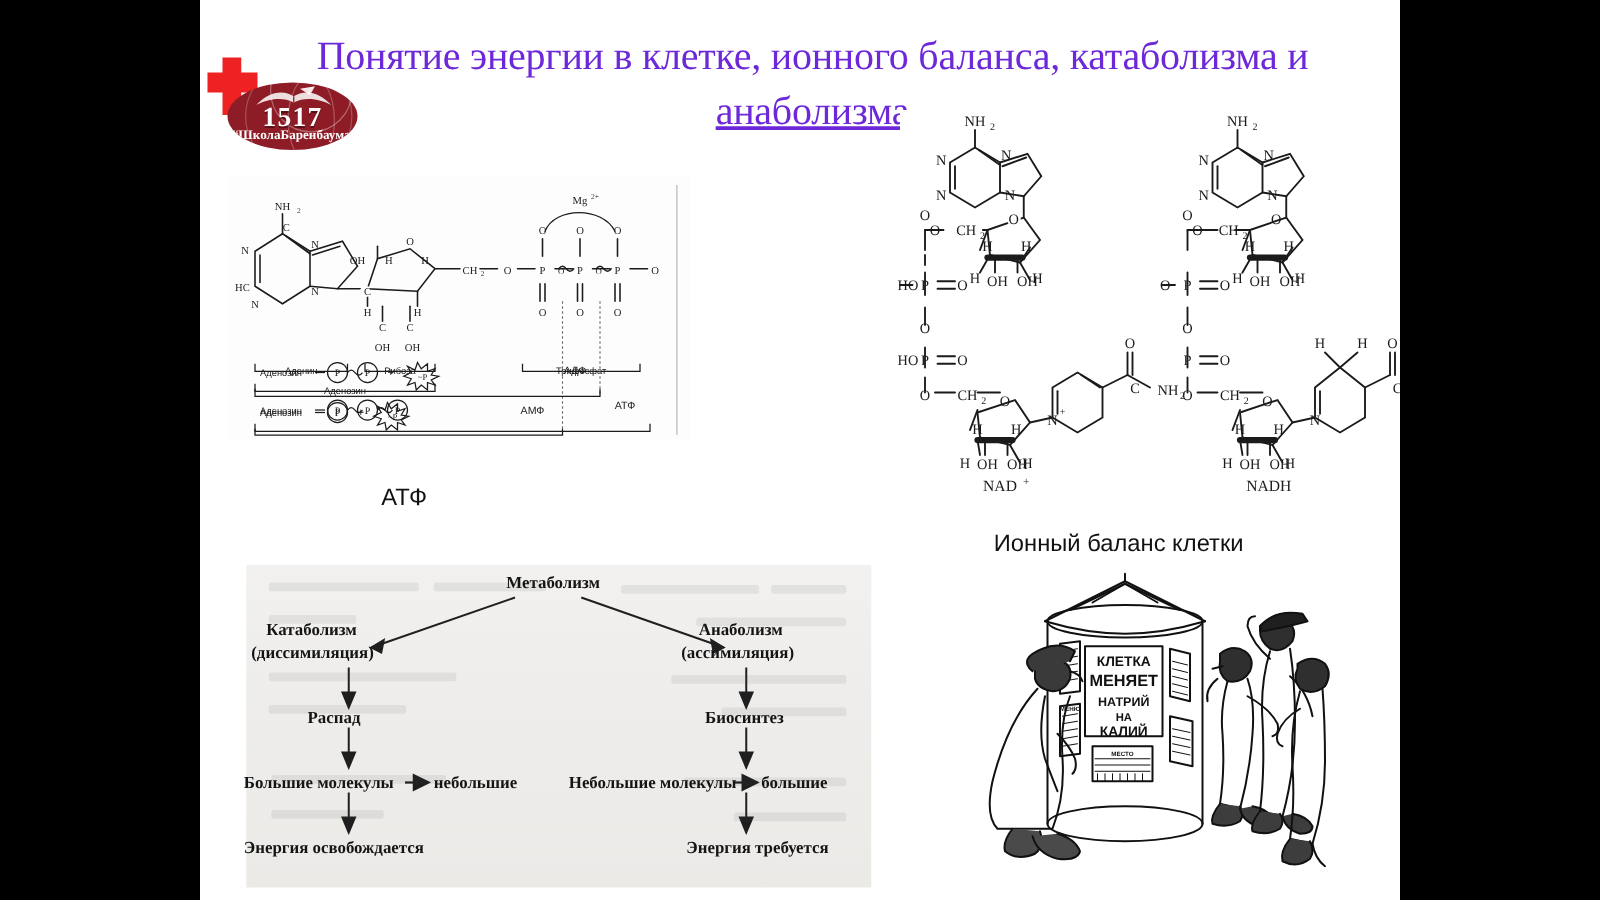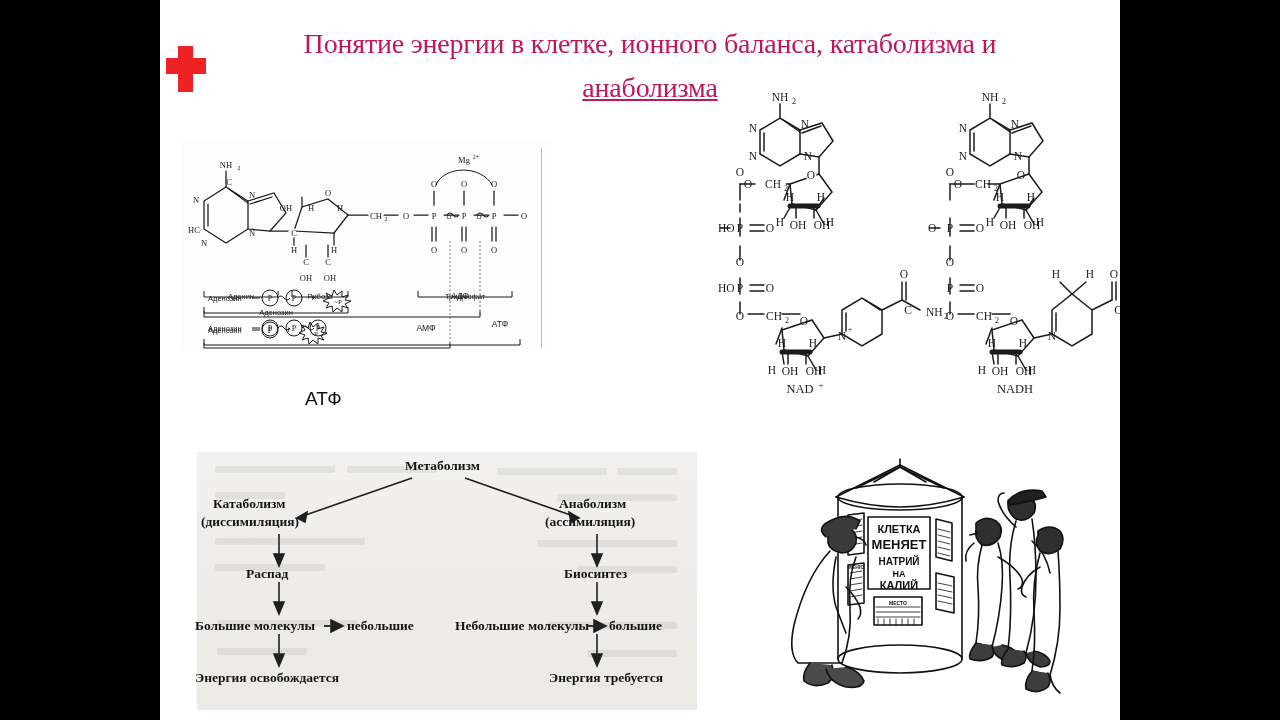--- a/index.html
+++ b/index.html
@@ -22,21 +22,21 @@
   #logo .book{position:absolute;left:22px;top:3px;width:62px;height:18px;z-index:3;}
   #logo .num{position:absolute;left:0;top:17px;width:104px;text-align:center;color:#fff;
     font-family:"Liberation Serif",serif;font-weight:bold;font-size:22px;letter-spacing:1px;
     line-height:22px;z-index:4;text-shadow:0 1px 0 rgba(0,0,0,.4);}
   #logo .tag{position:absolute;left:-8px;top:37px;width:118px;text-align:center;color:#fff;
     font-family:"Liberation Serif",serif;font-weight:bold;font-size:10.5px;line-height:12px;z-index:4;}
   #logo .tagwrap{position:absolute;left:0;top:0;width:104px;height:54px;}
 
   
   #title{position:absolute;left:90px;top:22px;width:800px;text-align:center;
-    color:#be185d;font-family:"Liberation Serif",serif;font-size:28px;line-height:44px;
+    color:#6d28d9;font-family:"Liberation Serif",serif;font-size:32px;line-height:44px;
     letter-spacing:-0.2px;}
   #title .l2{display:block;text-decoration:underline;}
 
   
   .fig{position:absolute;}
   .lbl{position:absolute;font-family:"Liberation Sans",sans-serif;color:#121212;}
 
   
   #fig-atp{left:22px;top:141px;width:370px;height:210px;background:#fdfdfd;}
   #divider{position:absolute;left:381px;top:148px;width:1px;height:200px;background:#b9b9b9;}
@@ -62,20 +62,32 @@
 </style>
 </head>
 <body>
 
 <div id="stage">
   <div id="slide">
 
     <div id="logo">
       <div class="cross-v"></div>
       <div class="cross-h"></div>
+      <div class="oval">
+        <div class="meridian"></div>
+        <svg class="book" viewBox="0 0 62 18">
+          <path d="M1 15 C10 5 22 2 31 8 C40 2 52 5 61 15 C52 10 40 8 31 13 C22 8 10 10 1 15 Z" fill="#ffffff" opacity="0.85"></path>
+          <path d="M31 8 L31 13" stroke="#8e1c26" stroke-width="1"></path>
+          <path d="M36 2 L48 0 L44 7 Z" fill="#ffffff" opacity="0.9"></path>
+        </svg>
+        <div class="num">1517</div>
+        <div class="tagwrap">
+          <div class="tag">#ШколаБаренбаума</div>
+        </div>
+      </div>
     </div>
 
     <div id="title">
       <span>Понятие энергии в клетке, ионного баланса, катаболизма и</span>
       <span class="l2">анаболизма</span>
     </div>
 
     <div class="fig" id="fig-atp">
       <svg width="370" height="210" viewBox="0 0 370 210" class="chem">
         <g stroke="#1b1b1b" stroke-width="1.25" fill="none" stroke-linecap="round">
@@ -434,20 +446,21 @@
             <text x="370" y="190">H</text>
           <text x="398" y="226">C</text>
           <text x="394" y="190">O</text>
           <text x="416" y="228" text-anchor="start">NH</text>
           <text x="436" y="231" font-size="8">2</text>
           <text x="295" y="305" font-size="12.5">NADH</text>
         </g>
       </svg>
     </div>
 
+    <div class="lbl" id="lbl-ion">Ионный баланс клетки</div>
 
     <div class="fig" id="fig-cartoon">
       <svg width="290" height="255" viewBox="0 0 290 255">
         <g fill="none" stroke="#111" stroke-width="1.6" stroke-linejoin="round" stroke-linecap="round">
 
           <ellipse cx="130" cy="202" rx="62" ry="14"></ellipse>
           <path d="M68 202 L68 40"></path>
             <path d="M192 202 L192 40"></path>
           <ellipse cx="130" cy="40" rx="62" ry="13"></ellipse>
 

